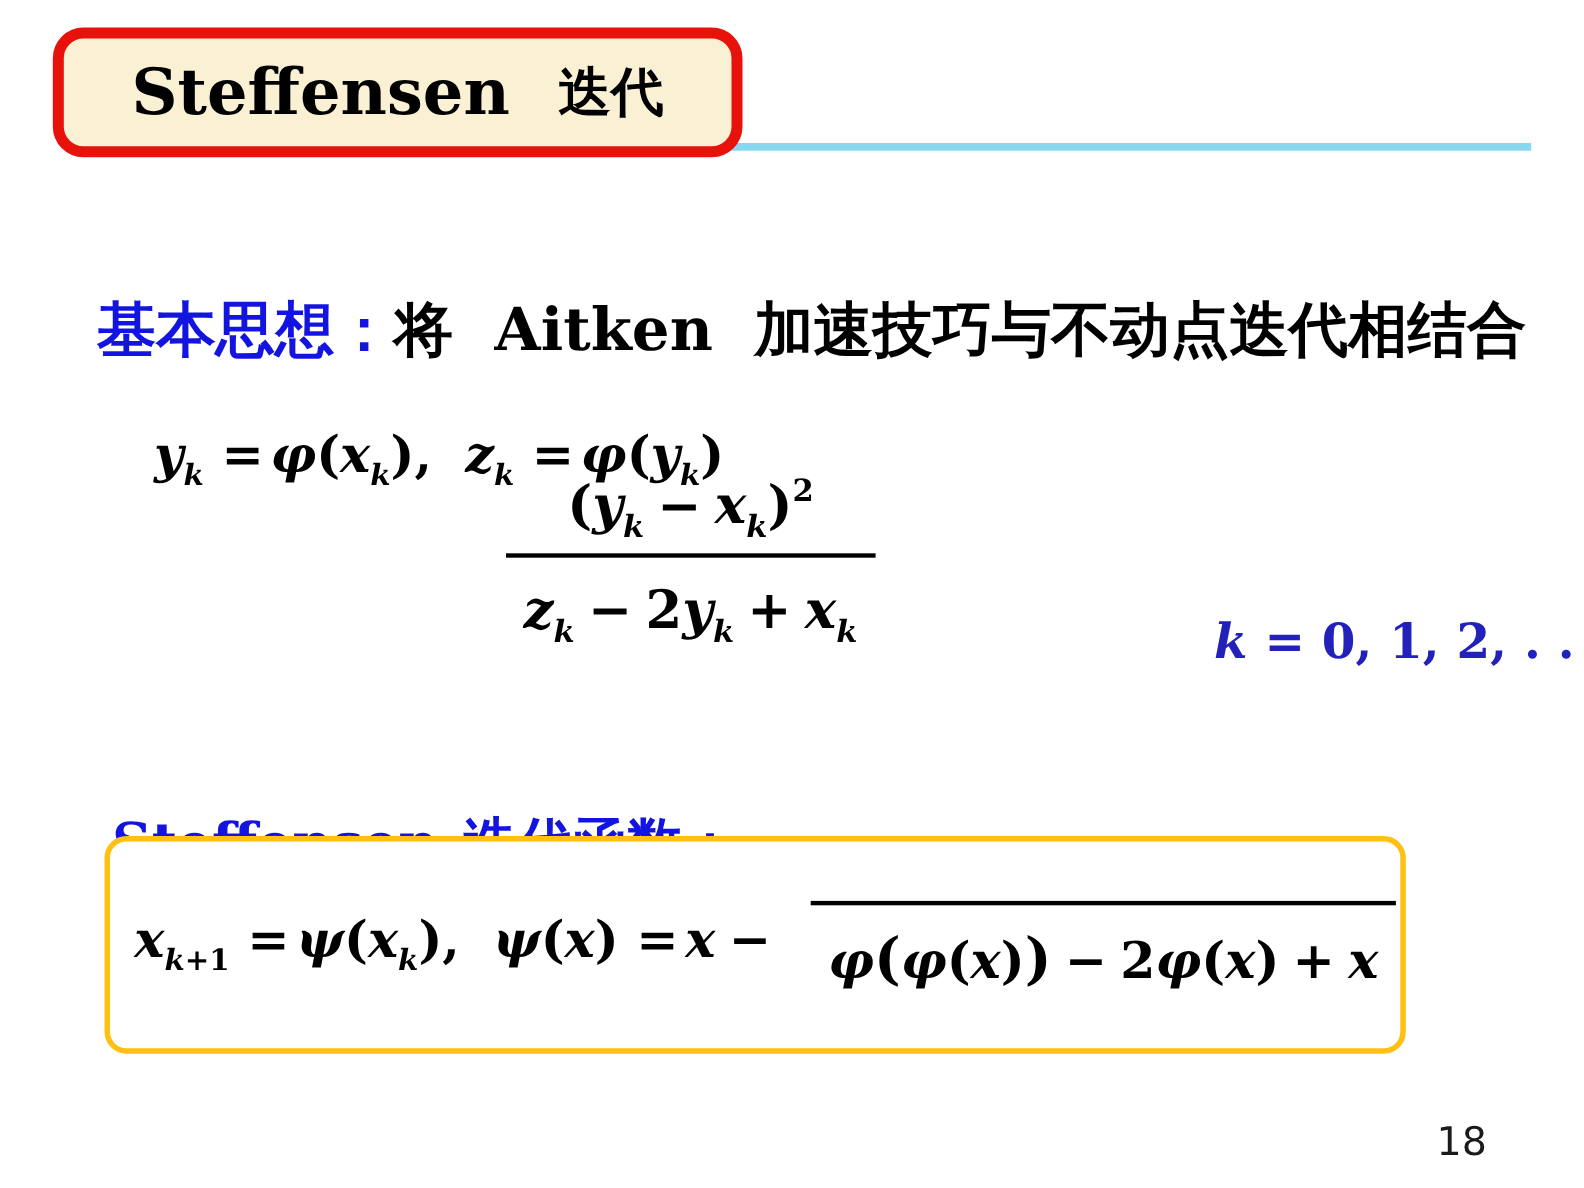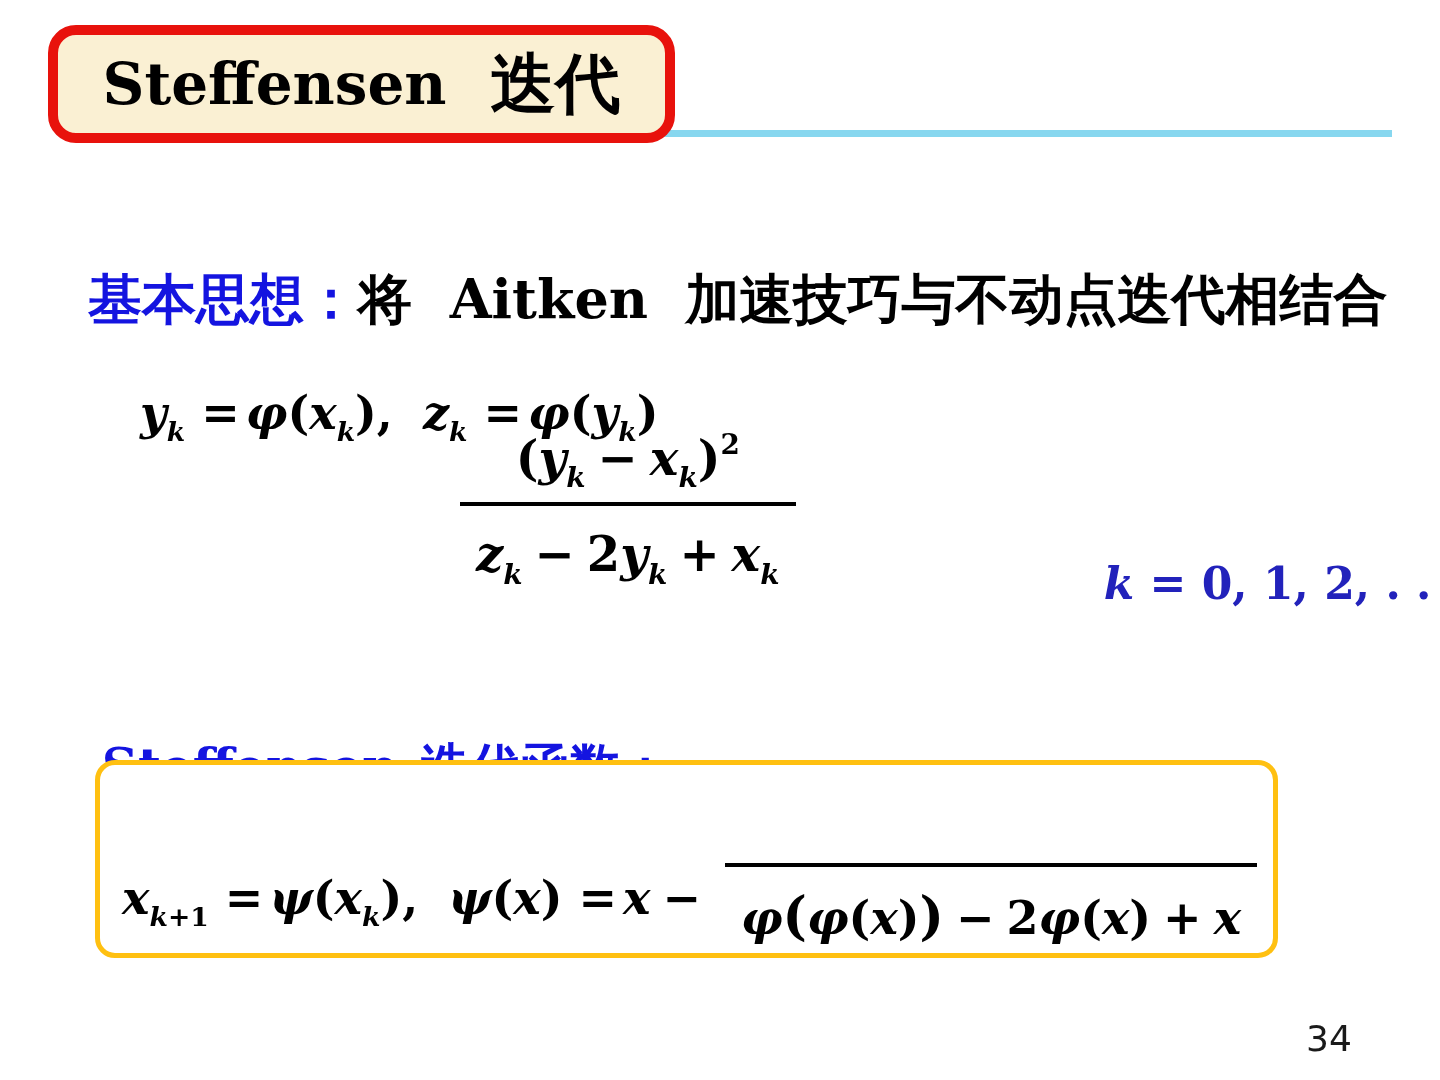--- a/index.html
+++ b/index.html
@@ -9,21 +9,21 @@
   }
   .abs{position:absolute;}
 
   
   .title-box{
     left:48px;top:25px;width:627px;height:118px;box-sizing:border-box;
     background:#FAF0D3;border:10px solid #E8120C;border-radius:28px;
     display:flex;align-items:center;justify-content:center;z-index:2;
   }
   .title-latin{font-family:"DejaVu Serif","Liberation Serif",serif;font-weight:bold;font-size:58px;color:#000;}
-  .title-cjk{font-family:"DejaVu Sans","Liberation Sans",sans-serif;font-weight:bold;font-size:65px;color:#000;margin-left:44px;}
+  .title-cjk{font-family:"DejaVu Sans","Liberation Sans",sans-serif;font-weight:bold;font-size:48px;color:#000;margin-left:44px;}
   .divider{left:648px;top:130px;width:744px;height:7px;background:#87D7EF;z-index:1;}
 
   
   .idea{left:58px;top:202px;font-size:54px;font-weight:bold;white-space:pre;line-height:1.2;}
   .cjk{font-family:"DejaVu Sans","Liberation Sans",sans-serif;}
   .latin{font-family:"DejaVu Serif","Liberation Serif",serif;}
   .blue{color:#1414E0;}
 
   
   .math{font-family:"DejaVu Serif","Liberation Serif",serif;font-weight:bold;color:#000;line-height:1;white-space:pre;}
@@ -43,21 +43,21 @@
   .eq-defs{left:108px;top:344px;font-size:46px;}
   .eq-main{left:448px;top:432px;height:156px;display:flex;align-items:center;font-size:48px;}
   .note{left:1073px;top:518px;font-size:44px;font-family:"DejaVu Serif","Liberation Serif",serif;
         font-weight:bold;color:#2222BB;white-space:pre;line-height:1;}
 
   
   .fn-label{left:74px;top:680px;font-size:50px;font-weight:bold;color:#1414E0;white-space:pre;line-height:1.15;}
   .fn-label .cjk{margin-left:22px;}
   .fn-box{left:95px;top:760px;width:1183px;height:198px;box-sizing:border-box;
           border:5px solid #FFC011;border-radius:20px;background:#ffffff;}
-  .eq-psi{left:122px;top:808px;height:190px;display:flex;align-items:center;font-size:46px;z-index:2;}
+  .eq-psi{left:122px;top:764px;height:190px;display:flex;align-items:center;font-size:46px;z-index:2;gap:12px;}
 
   .page-num{left:1306px;top:1018px;font-size:36px;color:#1a1a1a;font-family:"DejaVu Sans","Liberation Sans",sans-serif;}
 </style>
 </head>
 <body>
 
 <div class="abs divider"></div>
 
 <div class="abs title-box">
   <span class="title-latin">Steffensen</span>
@@ -89,13 +89,13 @@
 
 <div class="abs fn-box"></div>
 
 <div class="abs math eq-psi">
   <span class="mrow"><span class="v">x</span><span class="sub"><span class="v">k</span><span class="p">+1</span></span><span class="p eq">=</span><span class="v">ψ</span><span class="p">(</span><span class="v">x</span><span class="sub v">k</span><span class="p gap">),</span><span class="v">ψ</span><span class="p">(</span><span class="v">x</span><span class="p">)</span><span class="p eq">=</span><span class="v">x</span><span class="p o">−</span></span>
   <span class="frac">
     <span class="den"><span class="v">φ</span><span class="p big">(</span><span class="v">φ</span><span class="p">(</span><span class="v">x</span><span class="p">)</span><span class="p big">)</span><span class="p o">−</span><span class="p">2</span><span class="v">φ</span><span class="p">(</span><span class="v">x</span><span class="p">)</span><span class="p o">+</span><span class="v">x</span></span>
   </span>
 </div>
 
-<div class="abs page-num">34</div>
+<div class="abs page-num">18</div>
 
 </body></html>

